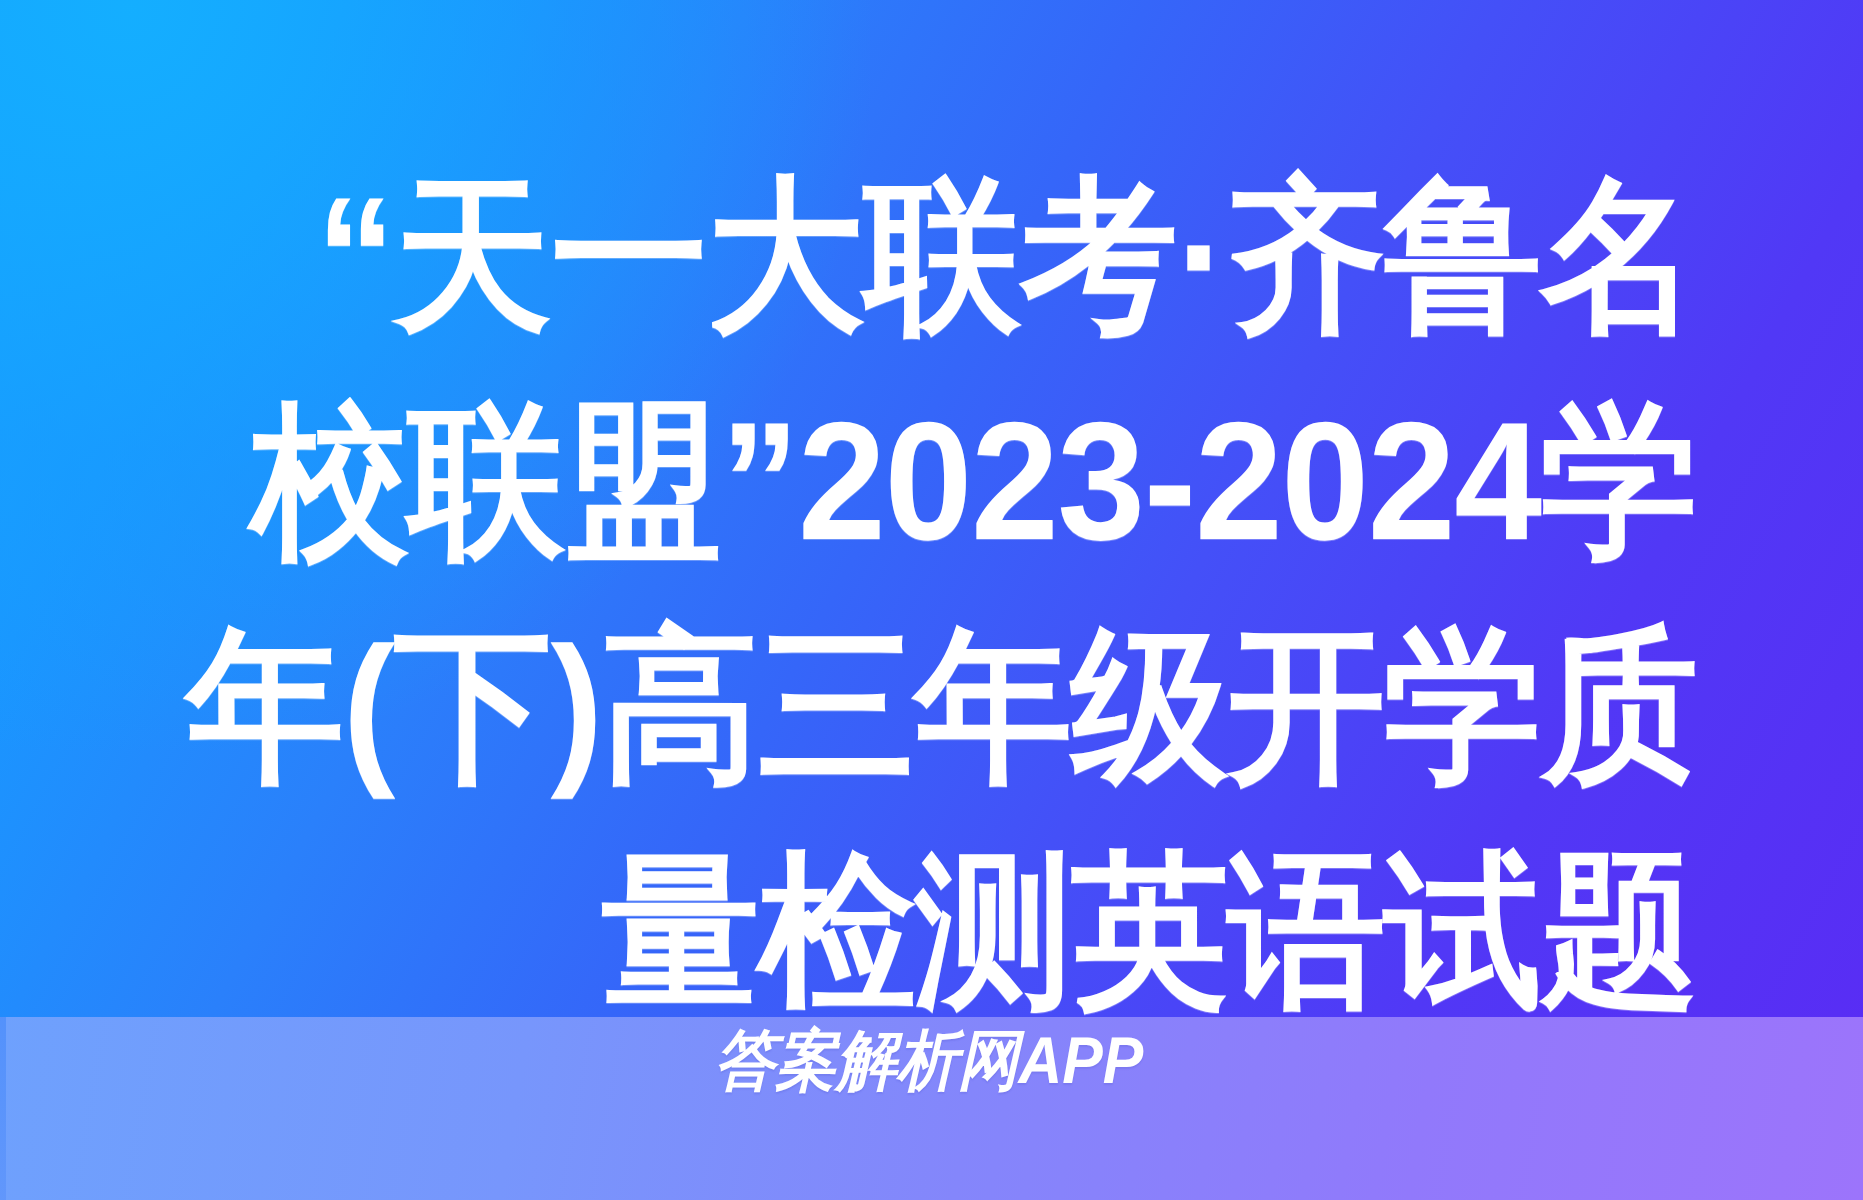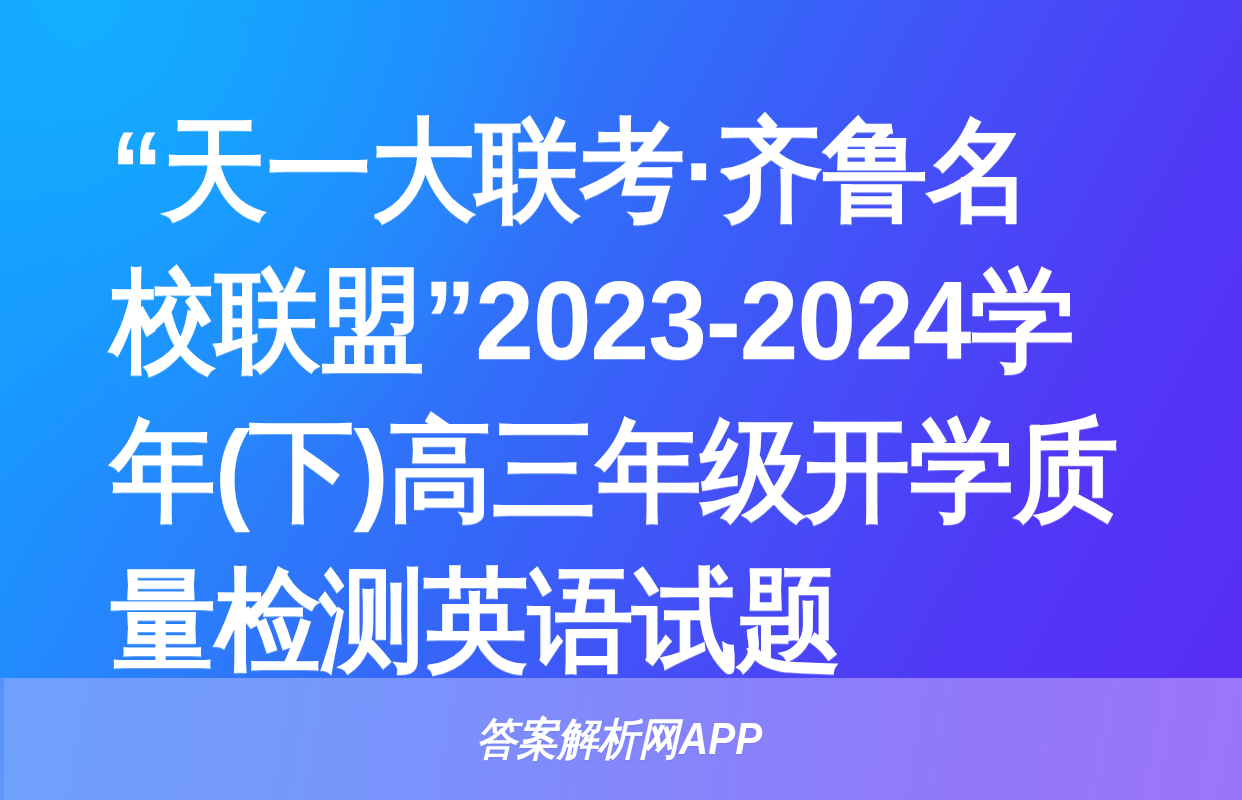--- a/index.html
+++ b/index.html
@@ -42,21 +42,21 @@
         rgba(25,140,255,0.0) 72%);
     pointer-events: none;
   }
 
   
   #title-wrap {
     position: absolute;
     left: 78px;
     top: 96px;
     width: 1086px;
-    text-align: left;
+    text-align: right;
   }
   #title {
     color: #ffffff;
     font-size: 112px;
     line-height: 150px;
     font-weight: 700;
     letter-spacing: -1px;
     word-break: break-all;
     transform: scaleX(0.94);
     transform-origin: 50% 0;
@@ -70,21 +70,20 @@
     top: 678px;
     width: 1242px;
     height: 122px;
     background: linear-gradient(100deg,
         #6ea1fd 0%,
         #7796fc 28%,
         #8486fb 52%,
         #9179fb 76%,
         #9c74fb 100%);
     display: flex;
-    align-items: center;
     justify-content: center;
   }
   #banner-edge {
     position: absolute;
     left: 0; top: 0;
     width: 4px; height: 122px;
     background: linear-gradient(180deg, #4f8ffb 0%, #5f95fb 100%);
     opacity: 0.85;
   }
   #banner-text {

